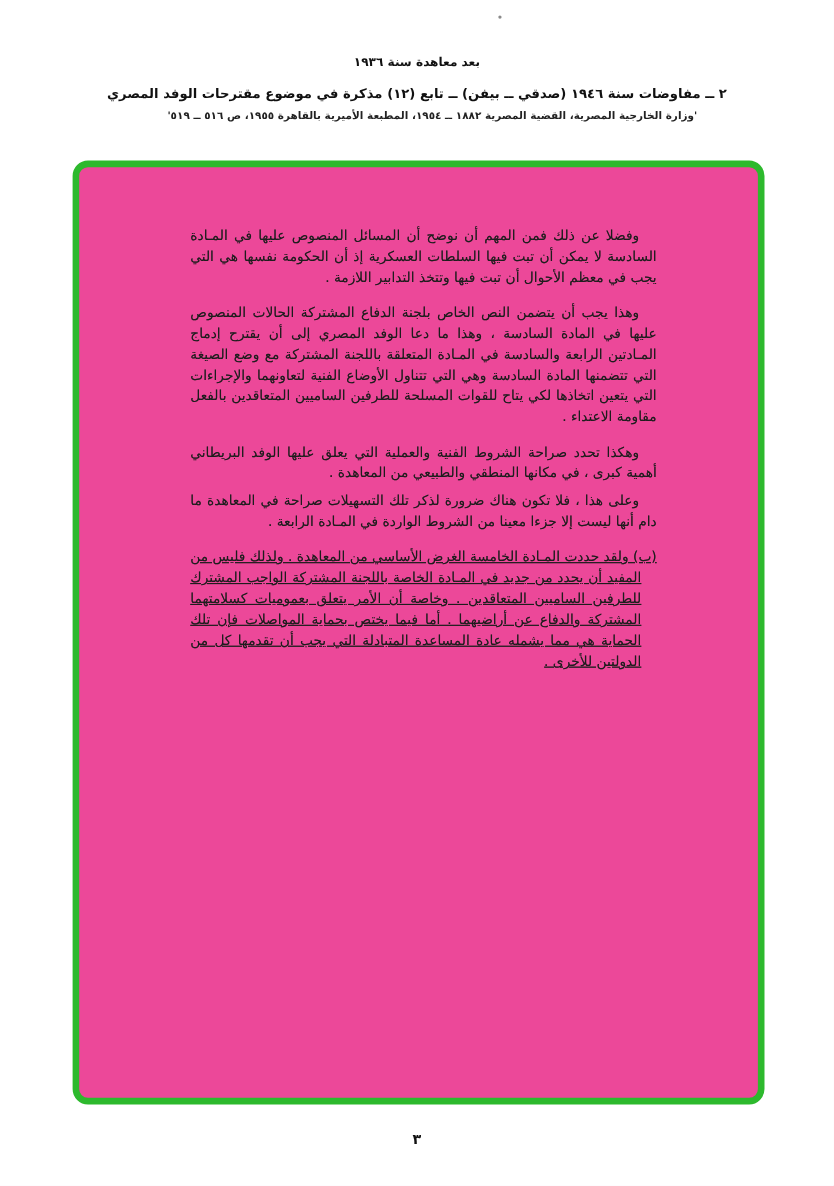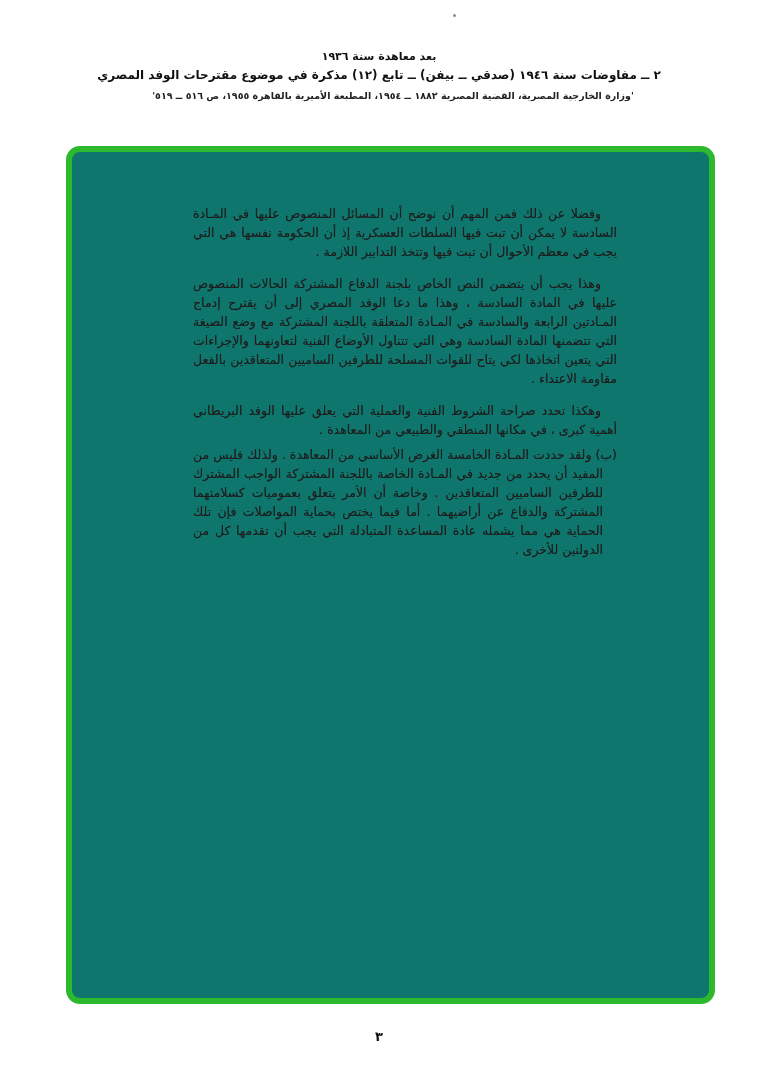--- a/index.html
+++ b/index.html
@@ -32,43 +32,42 @@
     top: 50px;
     left: 0;
     right: 0;
     text-align: center;
     color: #111111;
   }
   .h-line1 {
     font-size: 11px;
     font-weight: bold;
     letter-spacing: 1px;
-    margin-bottom: 5px;
+    margin-bottom: 15px;
   }
   .h-line2 {
     font-size: 12px;
     font-weight: bold;
     margin-bottom: 8px;
   }
   .h-line3 {
     font-size: 9.5px;
     font-weight: bold;
     color: #222222;
     margin-left: 28px;
   }
   .highlight-box {
     position: absolute;
     top: 146px;
     left: 66px;
     width: 617px;
     height: 846px;
     border: 6px solid #2db92d;
     border-radius: 14px;
-    background: #0f766e;
-    padding-left: 20px;
+    background: #ec4899;
   }
   .scan-text {
     position: absolute;
     top: 52px;
     right: 92px;
     width: 424px;
     direction: rtl;
     text-align: justify;
     text-align-last: right;
     font-size: 12.5px;
@@ -80,20 +79,21 @@
     margin: 0 0 13px 0;
     text-indent: 16px;
   }
   .scan-text p.tight {
     margin-bottom: 6px;
   }
   .scan-text p.marked {
     text-indent: -14px;
     padding-right: 14px;
     margin-top: 6px;
+    text-decoration: underline;
   }
   .page-number {
     position: absolute;
     bottom: 34px;
     left: 0;
     right: 0;
     text-align: center;
     font-size: 13px;
     font-weight: bold;
     color: #111111;
@@ -110,19 +110,20 @@
     <div class="h-line1">بعد معاهدة سنة ١٩٣٦</div>
     <div class="h-line2">٢ ــ مفاوضات سنة ١٩٤٦ (صدقي ــ بيفن) ــ تابع (١٢) مذكرة في موضوع مقترحات الوفد المصري</div>
     <div class="h-line3">'وزارة الخارجية المصرية، القضية المصرية ١٨٨٢ ــ ١٩٥٤، المطبعة الأميرية بالقاهرة ١٩٥٥، ص ٥١٦ ــ ٥١٩'</div>
   </header>
 
   <div class="highlight-box">
     <div class="scan-text">
       <p>وفضلا عن ذلك فمن المهم أن نوضح أن المسائل المنصوص عليها في المـادة السادسة لا يمكن أن تبت فيها السلطات العسكرية إذ أن الحكومة نفسها هي التي يجب في معظم الأحوال أن تبت فيها وتتخذ التدابير اللازمة .</p>
       <p>وهذا يجب أن يتضمن النص الخاص بلجنة الدفاع المشتركة الحالات المنصوص عليها في المادة السادسة ، وهذا ما دعا الوفد المصري إلى أن يقترح إدماج المـادتين الرابعة والسادسة في المـادة المتعلقة باللجنة المشتركة مع وضع الصيغة التي تتضمنها المادة السادسة وهي التي تتناول الأوضاع الفنية لتعاونهما والإجراءات التي يتعين اتخاذها لكي يتاح للقوات المسلحة للطرفين الساميين المتعاقدين بالفعل مقاومة الاعتداء .</p>
       <p class="tight">وهكذا تحدد صراحة الشروط الفنية والعملية التي يعلق عليها الوفد البريطاني أهمية كبرى ، في مكانها المنطقي والطبيعي من المعاهدة .</p>
+      <p>وعلى هذا ، فلا تكون هناك ضرورة لذكر تلك التسهيلات صراحة في المعاهدة ما دام أنها ليست إلا جزءا معينا من الشروط الواردة في المـادة الرابعة .</p>
       <p class="marked">(ب) ولقد حددت المـادة الخامسة الغرض الأساسي من المعاهدة . ولذلك فليس من المفيد أن يحدد من جديد في المـادة الخاصة باللجنة المشتركة الواجب المشترك للطرفين الساميين المتعاقدين . وخاصة أن الأمر يتعلق بعموميات كسلامتهما المشتركة والدفاع عن أراضيهما . أما فيما يختص بحماية المواصلات فإن تلك الحماية هي مما يشمله عادة المساعدة المتبادلة التي يجب أن تقدمها كل من الدولتين للأخرى .</p>
     </div>
   </div>
 
   <div class="page-number">٣</div>
 
 </div>
 
 </body></html>

